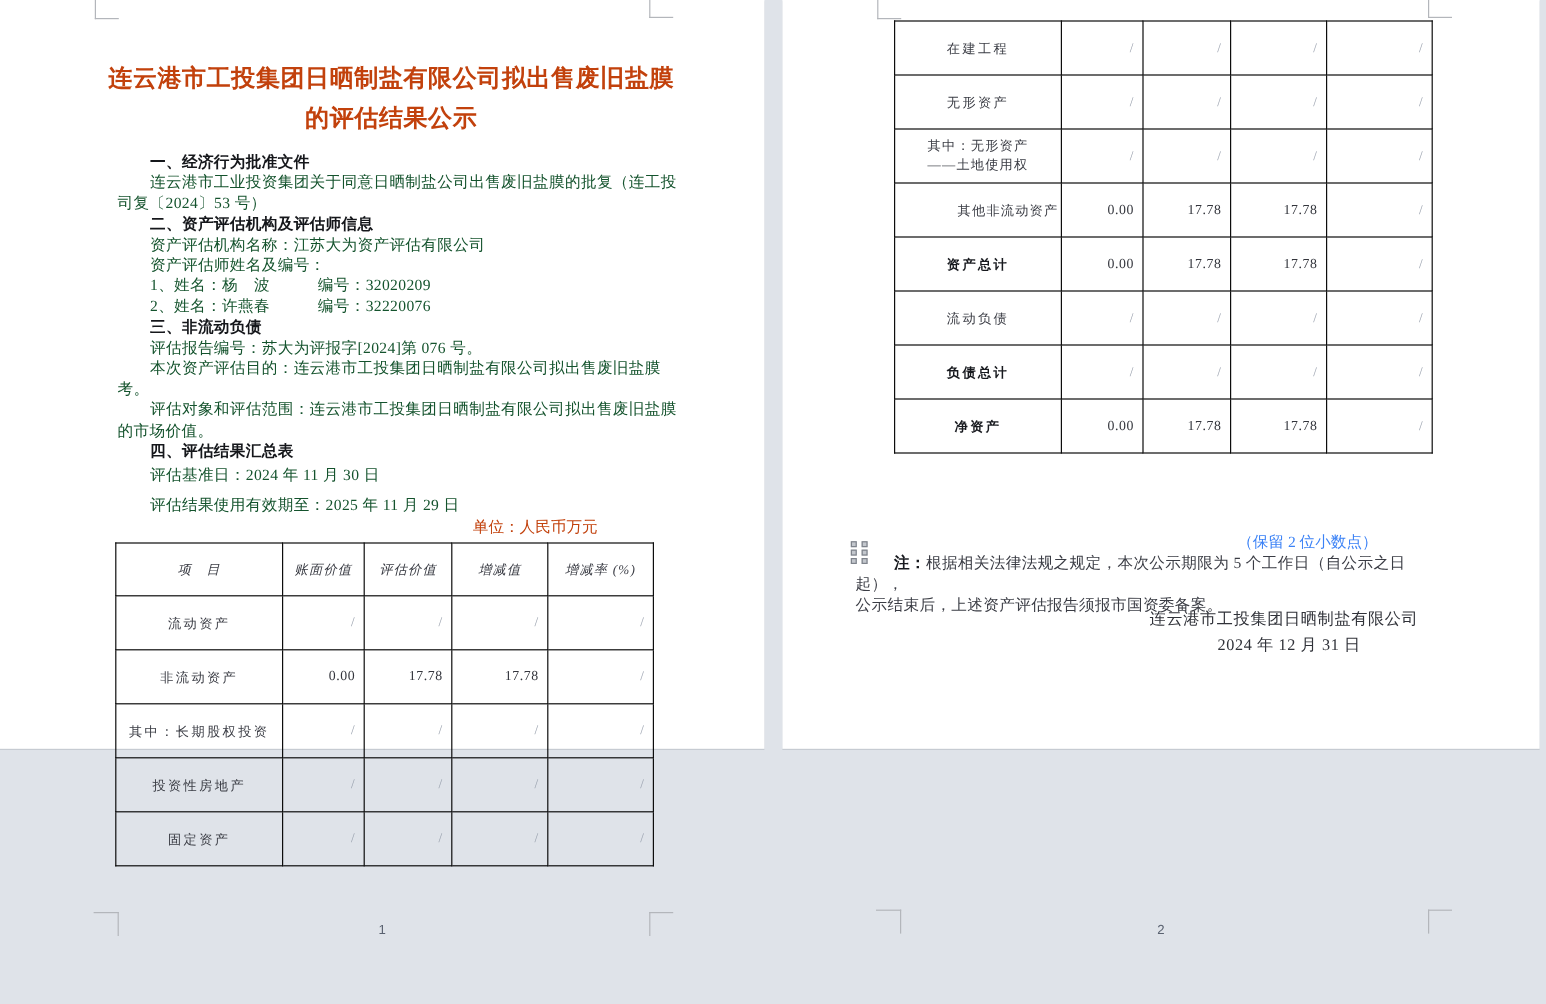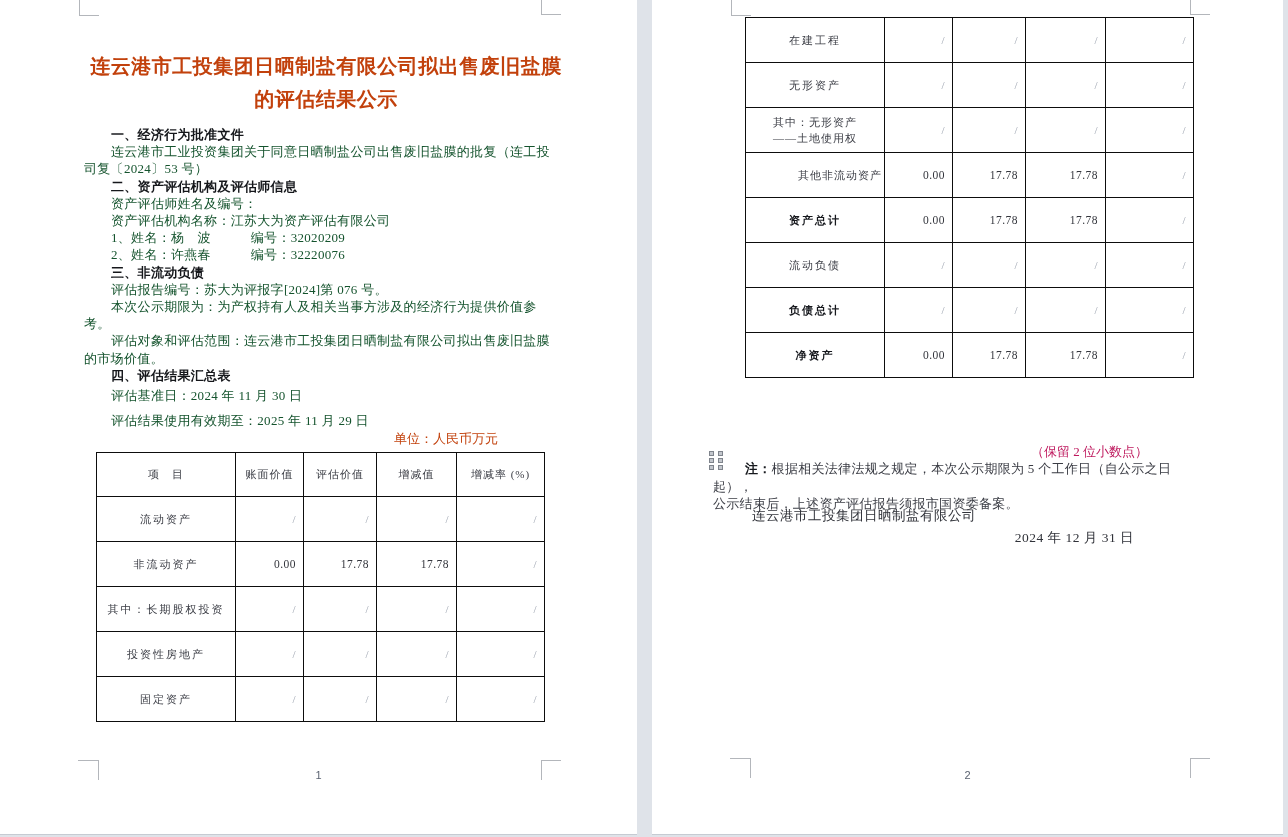--- a/index.html
+++ b/index.html
@@ -3,72 +3,72 @@
 <meta charset="utf-8">
 <style>
   html,body{margin:0;padding:0;}
   body{
     width:1288px;height:837px;overflow:hidden;
     background:#dfe3e9;
     font-family:"Liberation Serif","DejaVu Serif",serif;
     color:#33353c;
   }
   .canvas{position:relative;width:1288px;height:837px;}
-  .page{position:absolute;top:0;height:834px;background:#ffffff;box-shadow:0 1px 0 #c6cbd2;}
+  .page{position:absolute;top:0;height:624px;background:#ffffff;box-shadow:0 1px 0 #c6cbd2;}
   .page-1{left:0;width:637px;}
   .page-2{left:652px;width:631px;}
 
   
   .mk{position:absolute;}
   .mk-tl{left:79px;top:0;width:19px;height:15px;border-left:1px solid #b3b6bb;border-bottom:1px solid #b3b6bb;}
   .mk-tr{top:0;width:19px;height:14px;border-left:1px solid #b3b6bb;border-bottom:1px solid #b3b6bb;}
   .mk-bl{left:78px;width:20px;height:19px;border-top:1px solid #b3b6bb;border-right:1px solid #b3b6bb;}
   .mk-br{width:19px;height:19px;border-top:1px solid #b3b6bb;border-left:1px solid #b3b6bb;}
   .page-1 .mk-tr{left:541px;} .page-1 .mk-bl{top:760px;} .page-1 .mk-br{left:541px;top:760px;}
   .page-2 .mk-tr{left:538px;} .page-2 .mk-bl{top:758px;} .page-2 .mk-br{left:538px;top:758px;}
 
   .doc-title{
     position:absolute;top:50px;left:66px;width:520px;text-align:center;
     font-family:"Liberation Sans","DejaVu Sans",sans-serif;font-weight:bold;
     font-size:20px;line-height:33px;letter-spacing:0.5px;color:#c2410c;
   }
 
-  .body1{position:absolute;top:126px;left:84px;width:466px;font-size:13px;line-height:17.2px;letter-spacing:0.3px;}
+  .body1{position:absolute;top:126px;left:98px;width:466px;font-size:13px;line-height:17.2px;letter-spacing:0.3px;}
   .body1 .h{font-family:"Liberation Sans","DejaVu Sans",sans-serif;font-weight:bold;color:#15171b;text-indent:27px;}
   .body1 .t{text-indent:27px;color:#14532d;}
   .body1 .t0{text-indent:0;}
   .sp1{margin-top:3px;} .sp2{margin-top:8px;}
 
   .unit-line{position:absolute;top:430px;left:98px;width:400px;text-align:right;font-size:13px;color:#c2410c;}
 
   table.vtable{position:absolute;border-collapse:collapse;table-layout:fixed;}
   .vtable th,.vtable td{border:1px solid #0d0d0d;padding:0;vertical-align:middle;font-weight:normal;font-size:11px;color:#3a3c44;overflow:hidden;}
   .vtable .item{text-align:center;letter-spacing:2px;}
-  .vtable th.item{letter-spacing:1px;}
+  .vtable th.item{letter-spacing:1px;font-style:italic;}
   .vtable .val{text-align:right;padding-right:7px;font-size:11.5px;letter-spacing:0.5px;color:#33353c;}
   .vtable .slash{color:#9aa1ae;font-size:11px;}
   .vtable .bolditem{font-weight:bold;color:#17191e;}
   .vtable .ralign{text-align:right;padding-right:2px;letter-spacing:1px;}
   .vtable .twoline{white-space:pre-line;line-height:16px;letter-spacing:1px;}
   .t1{left:96px;top:452px;width:448px;}
   .t1 tr{height:45px;} .t1 tr.hdr{height:44px;}
   .t2{left:93px;top:17px;width:448px;}
   .t2 tr{height:45px;}
 
-  .dec-note{position:absolute;top:443px;left:93px;width:403px;text-align:right;font-size:13px;color:#be185d;}
+  .dec-note{position:absolute;top:443px;left:93px;width:403px;text-align:right;font-size:13px;color:#3b82f6;}
 
   .dots{position:absolute;top:451px;left:57px;display:grid;grid-template-columns:5px 5px;gap:2px 4px;}
   .dots span{width:5px;height:5px;background:#c3c7cd;border:1px solid #7f848c;box-sizing:border-box;}
 
   .note{position:absolute;top:460px;left:61px;width:484px;font-size:13px;line-height:17.5px;color:#3a3c44;letter-spacing:0.3px;}
   .note .l1{text-indent:32px;}
   .note .nlabel{font-weight:bold;color:#17191e;}
 
   .sig{position:absolute;top:507px;left:100px;width:430px;font-size:13.5px;color:#303239;letter-spacing:0.5px;}
-  .sig .c{}
+  .sig .c{text-align:right;}
   .sig .d{text-align:right;padding-right:48px;margin-top:4px;}
 
   .pagenum{position:absolute;top:769px;left:0;width:100%;text-align:center;
     font-size:11px;color:#5a6270;font-family:"Liberation Sans","DejaVu Sans",sans-serif;}
 </style>
 </head>
 <body>
 
 <div class="canvas">
 
@@ -81,27 +81,27 @@
     <div class="doc-title">
       <div>连云港市工投集团日晒制盐有限公司拟出售废旧盐膜</div>
       <div>的评估结果公示</div>
     </div>
 
     <div class="body1">
       <div class="h">一、经济行为批准文件</div>
       <div class="t">连云港市工业投资集团关于同意日晒制盐公司出售废旧盐膜的批复（连工投</div>
       <div class="t t0">司复〔2024〕53 号）</div>
       <div class="h">二、资产评估机构及评估师信息</div>
+      <div class="t">资产评估机构名称：江苏大为资产评估有限公司</div>
       <div class="t">资产评估师姓名及编号：</div>
-      <div class="t">资产评估机构名称：江苏大为资产评估有限公司</div>
       <div class="t">1、姓名：杨　波　　　编号：32020209</div>
       <div class="t">2、姓名：许燕春　　　编号：32220076</div>
       <div class="h">三、非流动负债</div>
       <div class="t">评估报告编号：苏大为评报字[2024]第 076 号。</div>
-      <div class="t">本次公示期限为：为产权持有人及相关当事方涉及的经济行为提供价值参</div>
+      <div class="t">本次资产评估目的：连云港市工投集团日晒制盐有限公司拟出售废旧盐膜</div>
       <div class="t t0">考。</div>
       <div class="t">评估对象和评估范围：连云港市工投集团日晒制盐有限公司拟出售废旧盐膜</div>
       <div class="t t0">的市场价值。</div>
       <div class="h">四、评估结果汇总表</div>
       <div class="t sp1">评估基准日：2024 年 11 月 30 日</div>
       <div class="t sp2">评估结果使用有效期至：2025 年 11 月 29 日</div>
     </div>
 
     <div class="unit-line">单位：人民币万元</div>
 

